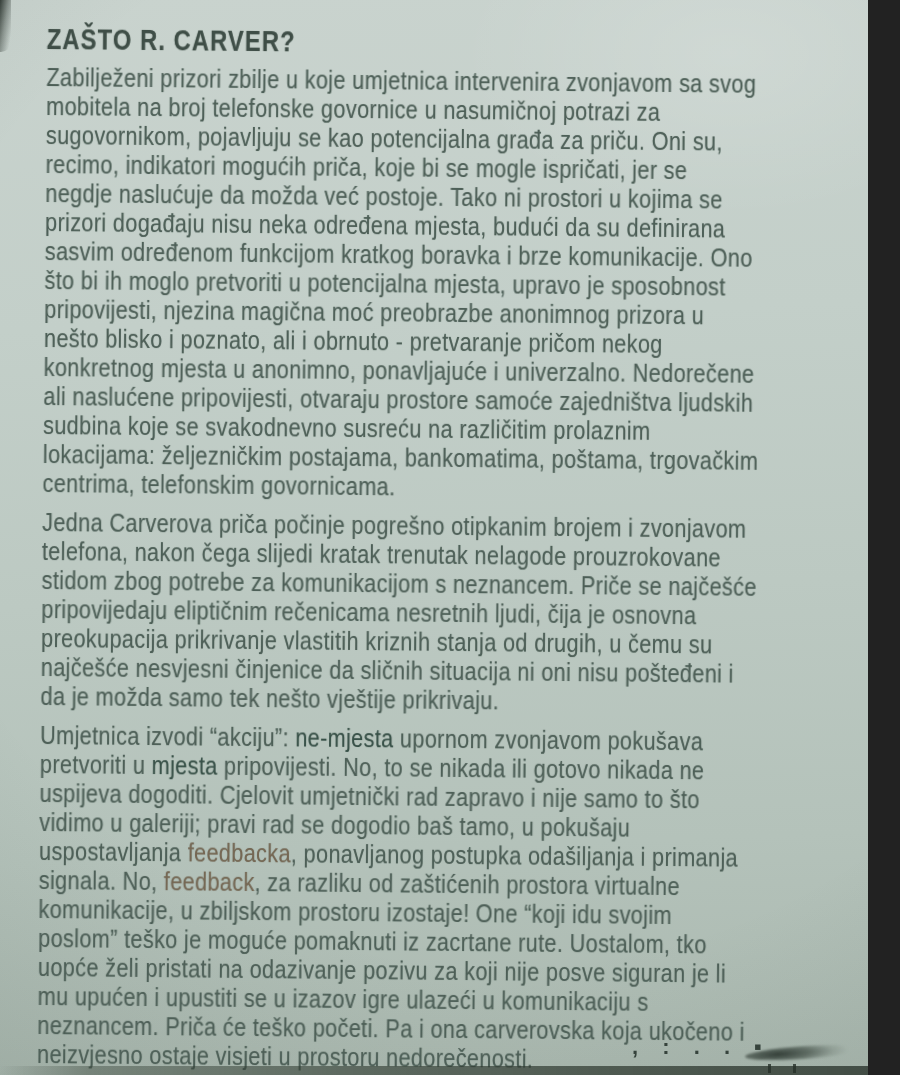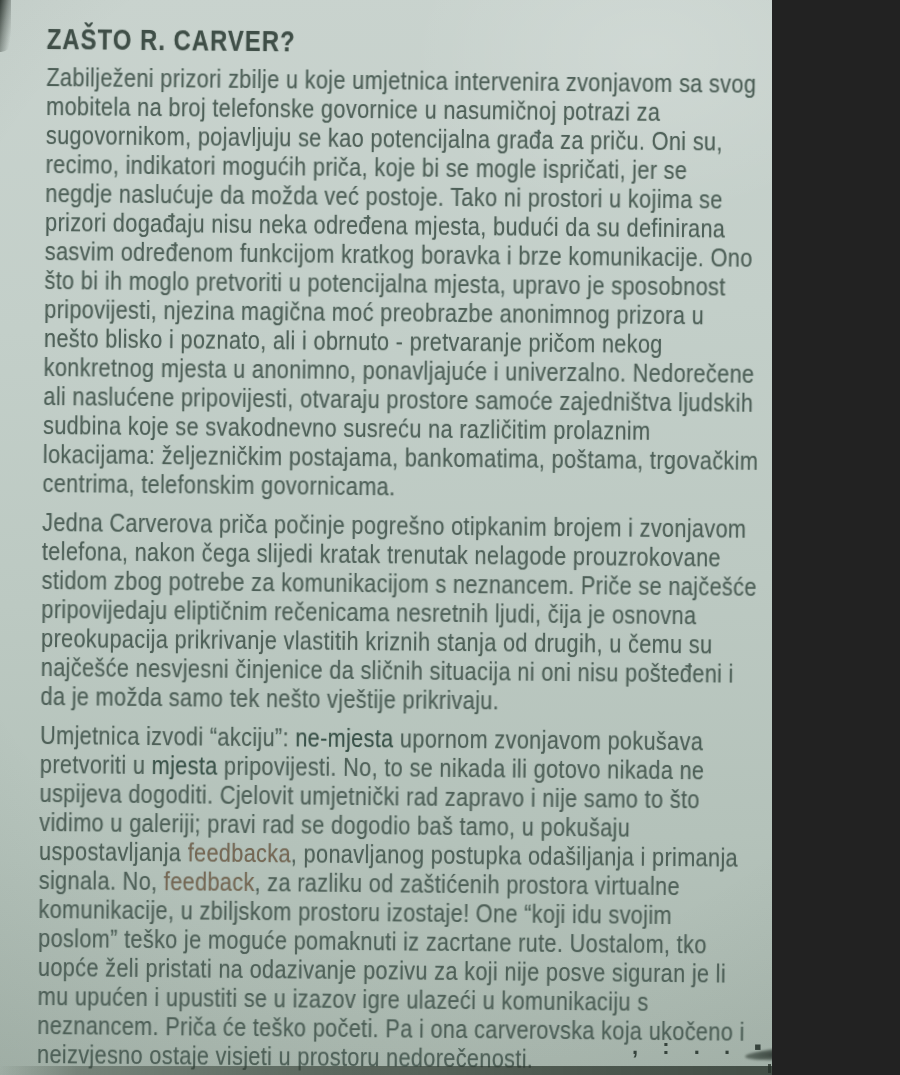--- a/index.html
+++ b/index.html
@@ -1,18 +1,18 @@
 <!DOCTYPE html>
 <html style="--bg: #bcc9c2; --ink: #4d5f57; --title-ink: #3f4e47; --accent: #756753; --emph: #375047;"><head>
 <meta charset="utf-8">
 <style>
   html,body{margin:0;padding:0;background:#222;}
   .photo{
     position:relative;
-    width:772px;height:1075px;
+    width:868px;height:1075px;
     overflow:hidden;
     font-family:"Liberation Sans",sans-serif;
     background:
       radial-gradient(45% 22% at 84% 5%, rgba(255,255,255,.14), rgba(255,255,255,0) 70%),
       radial-gradient(130% 95% at 58% 40%, rgba(0,0,0,0) 52%, rgba(34,52,44,.17) 100%),
       linear-gradient(178deg,#c9d3ce 0%,#c3cfc9 30%,#bcc9c2 55%,#b4c2ba 78%,#aab8af 100%);
   }
   .text-block{
     position:absolute;left:47px;top:22px;width:1040px;
     transform:rotate(.55deg);transform-origin:0 0;

